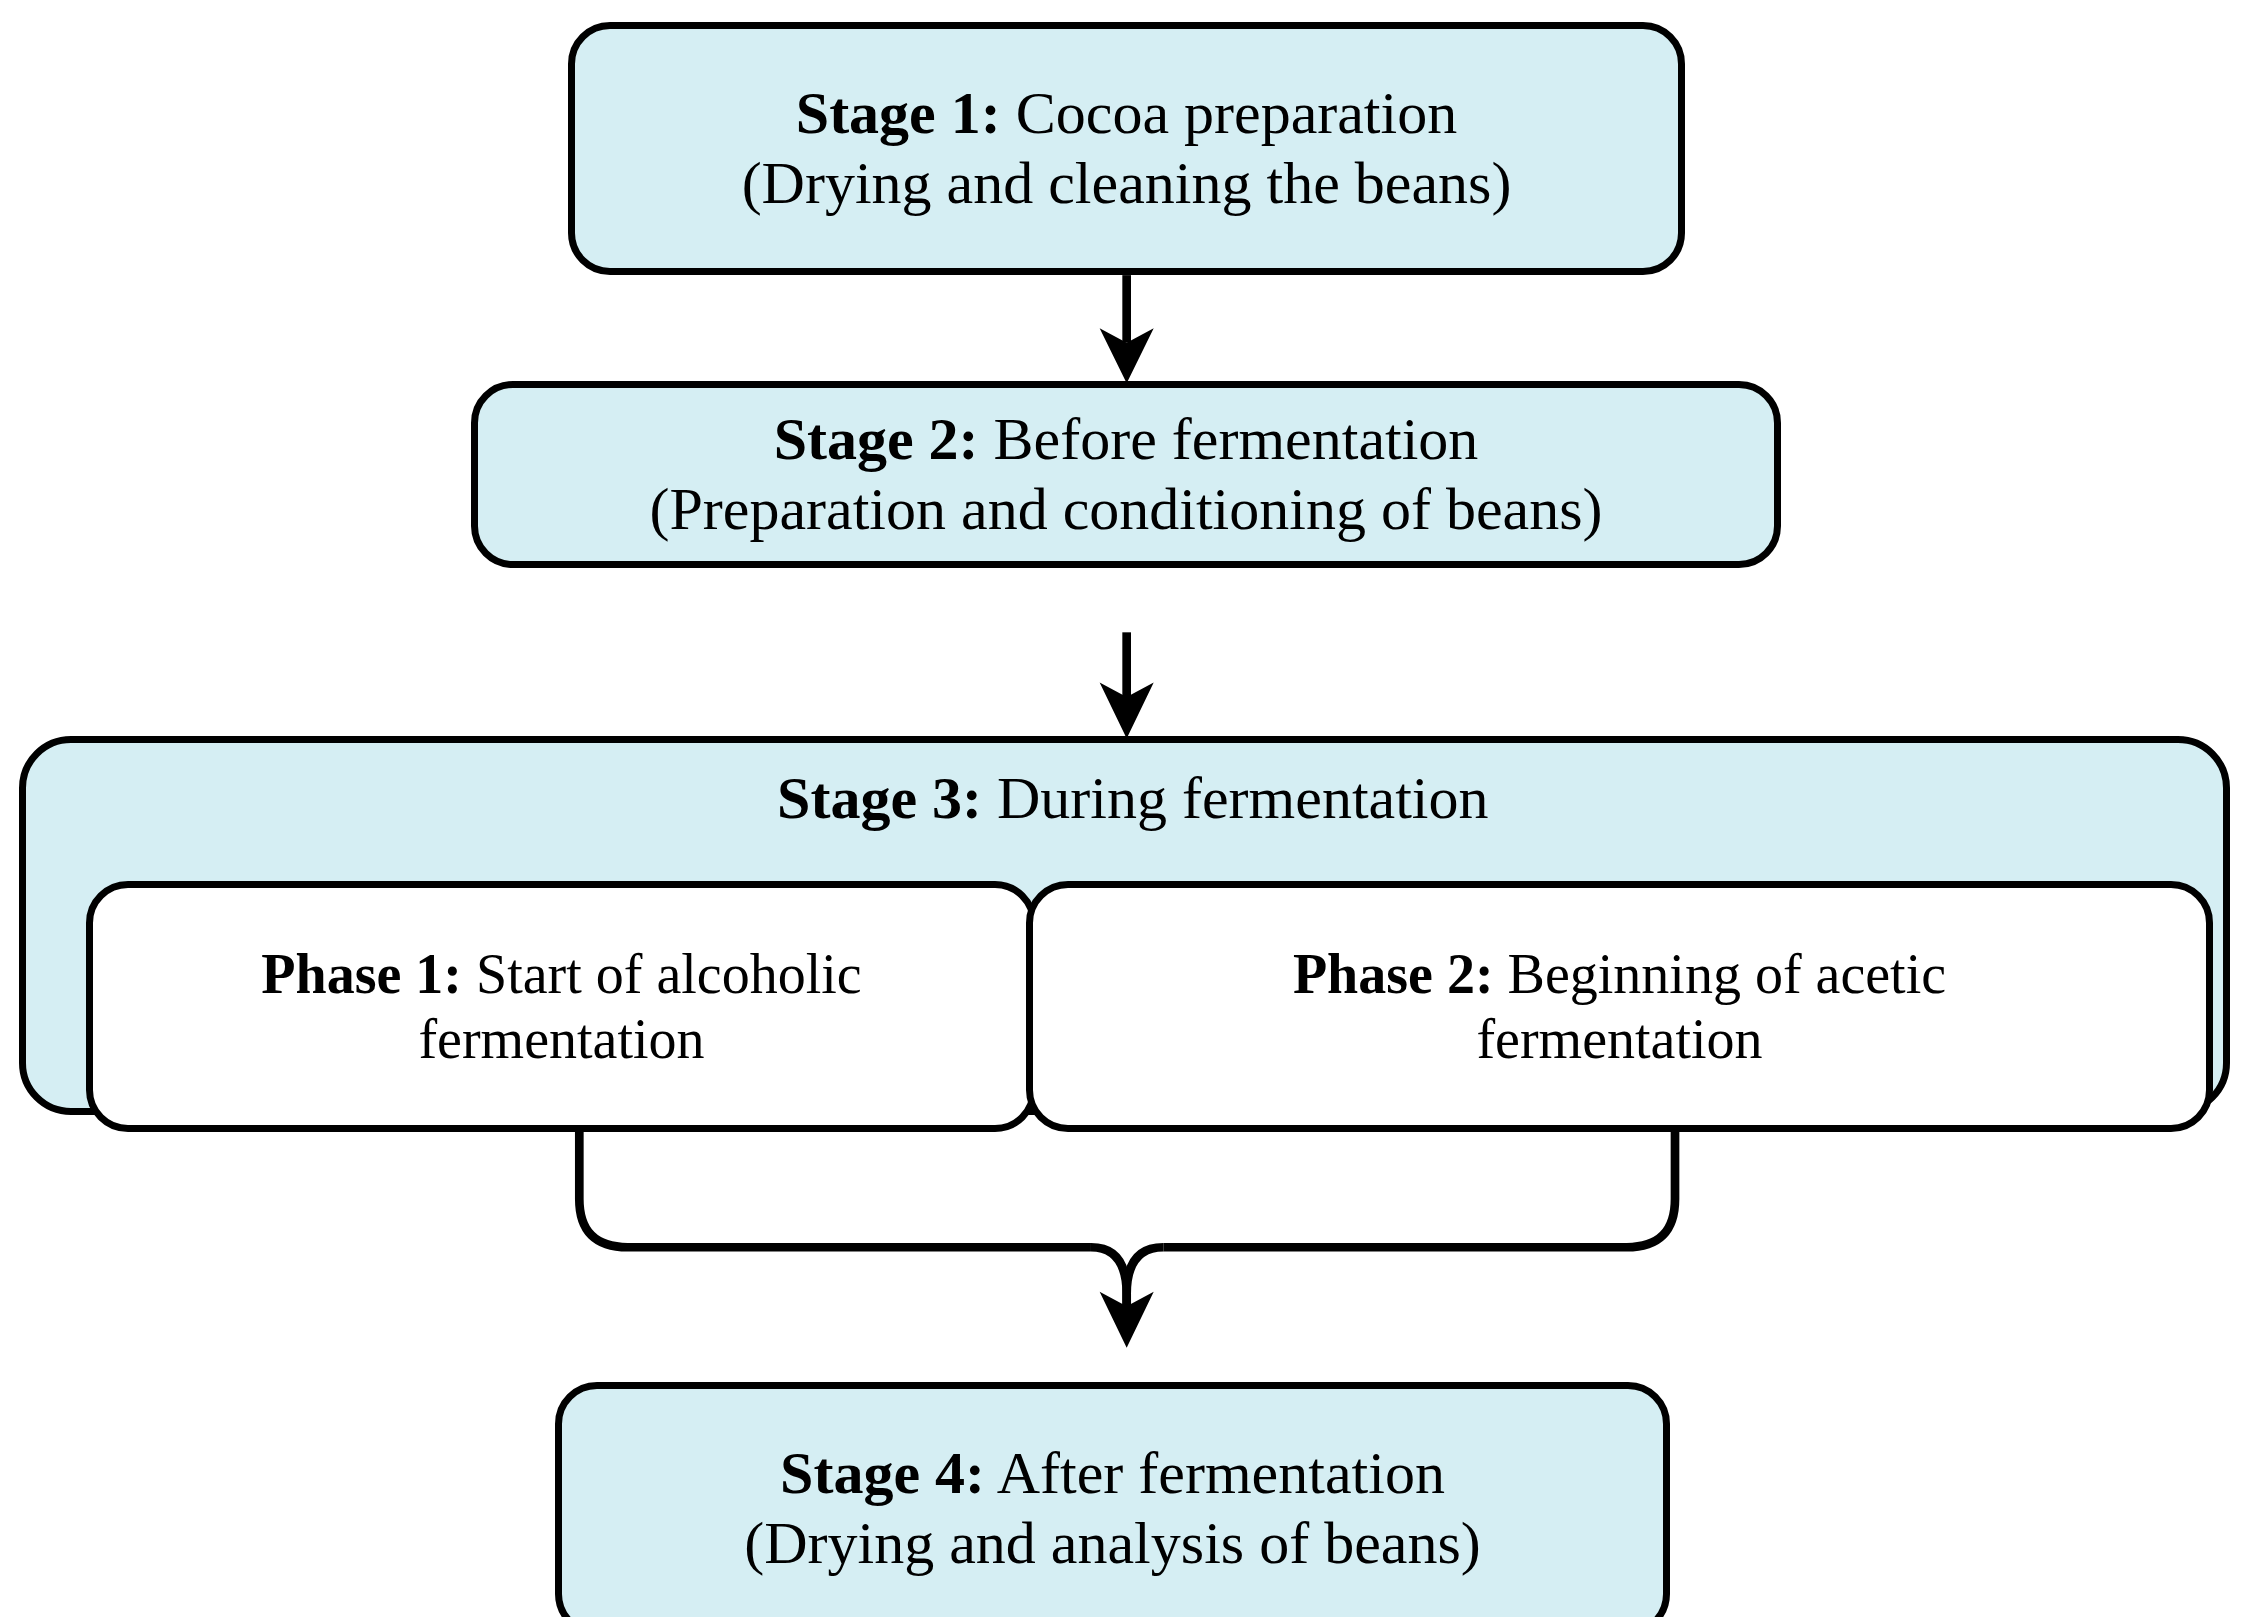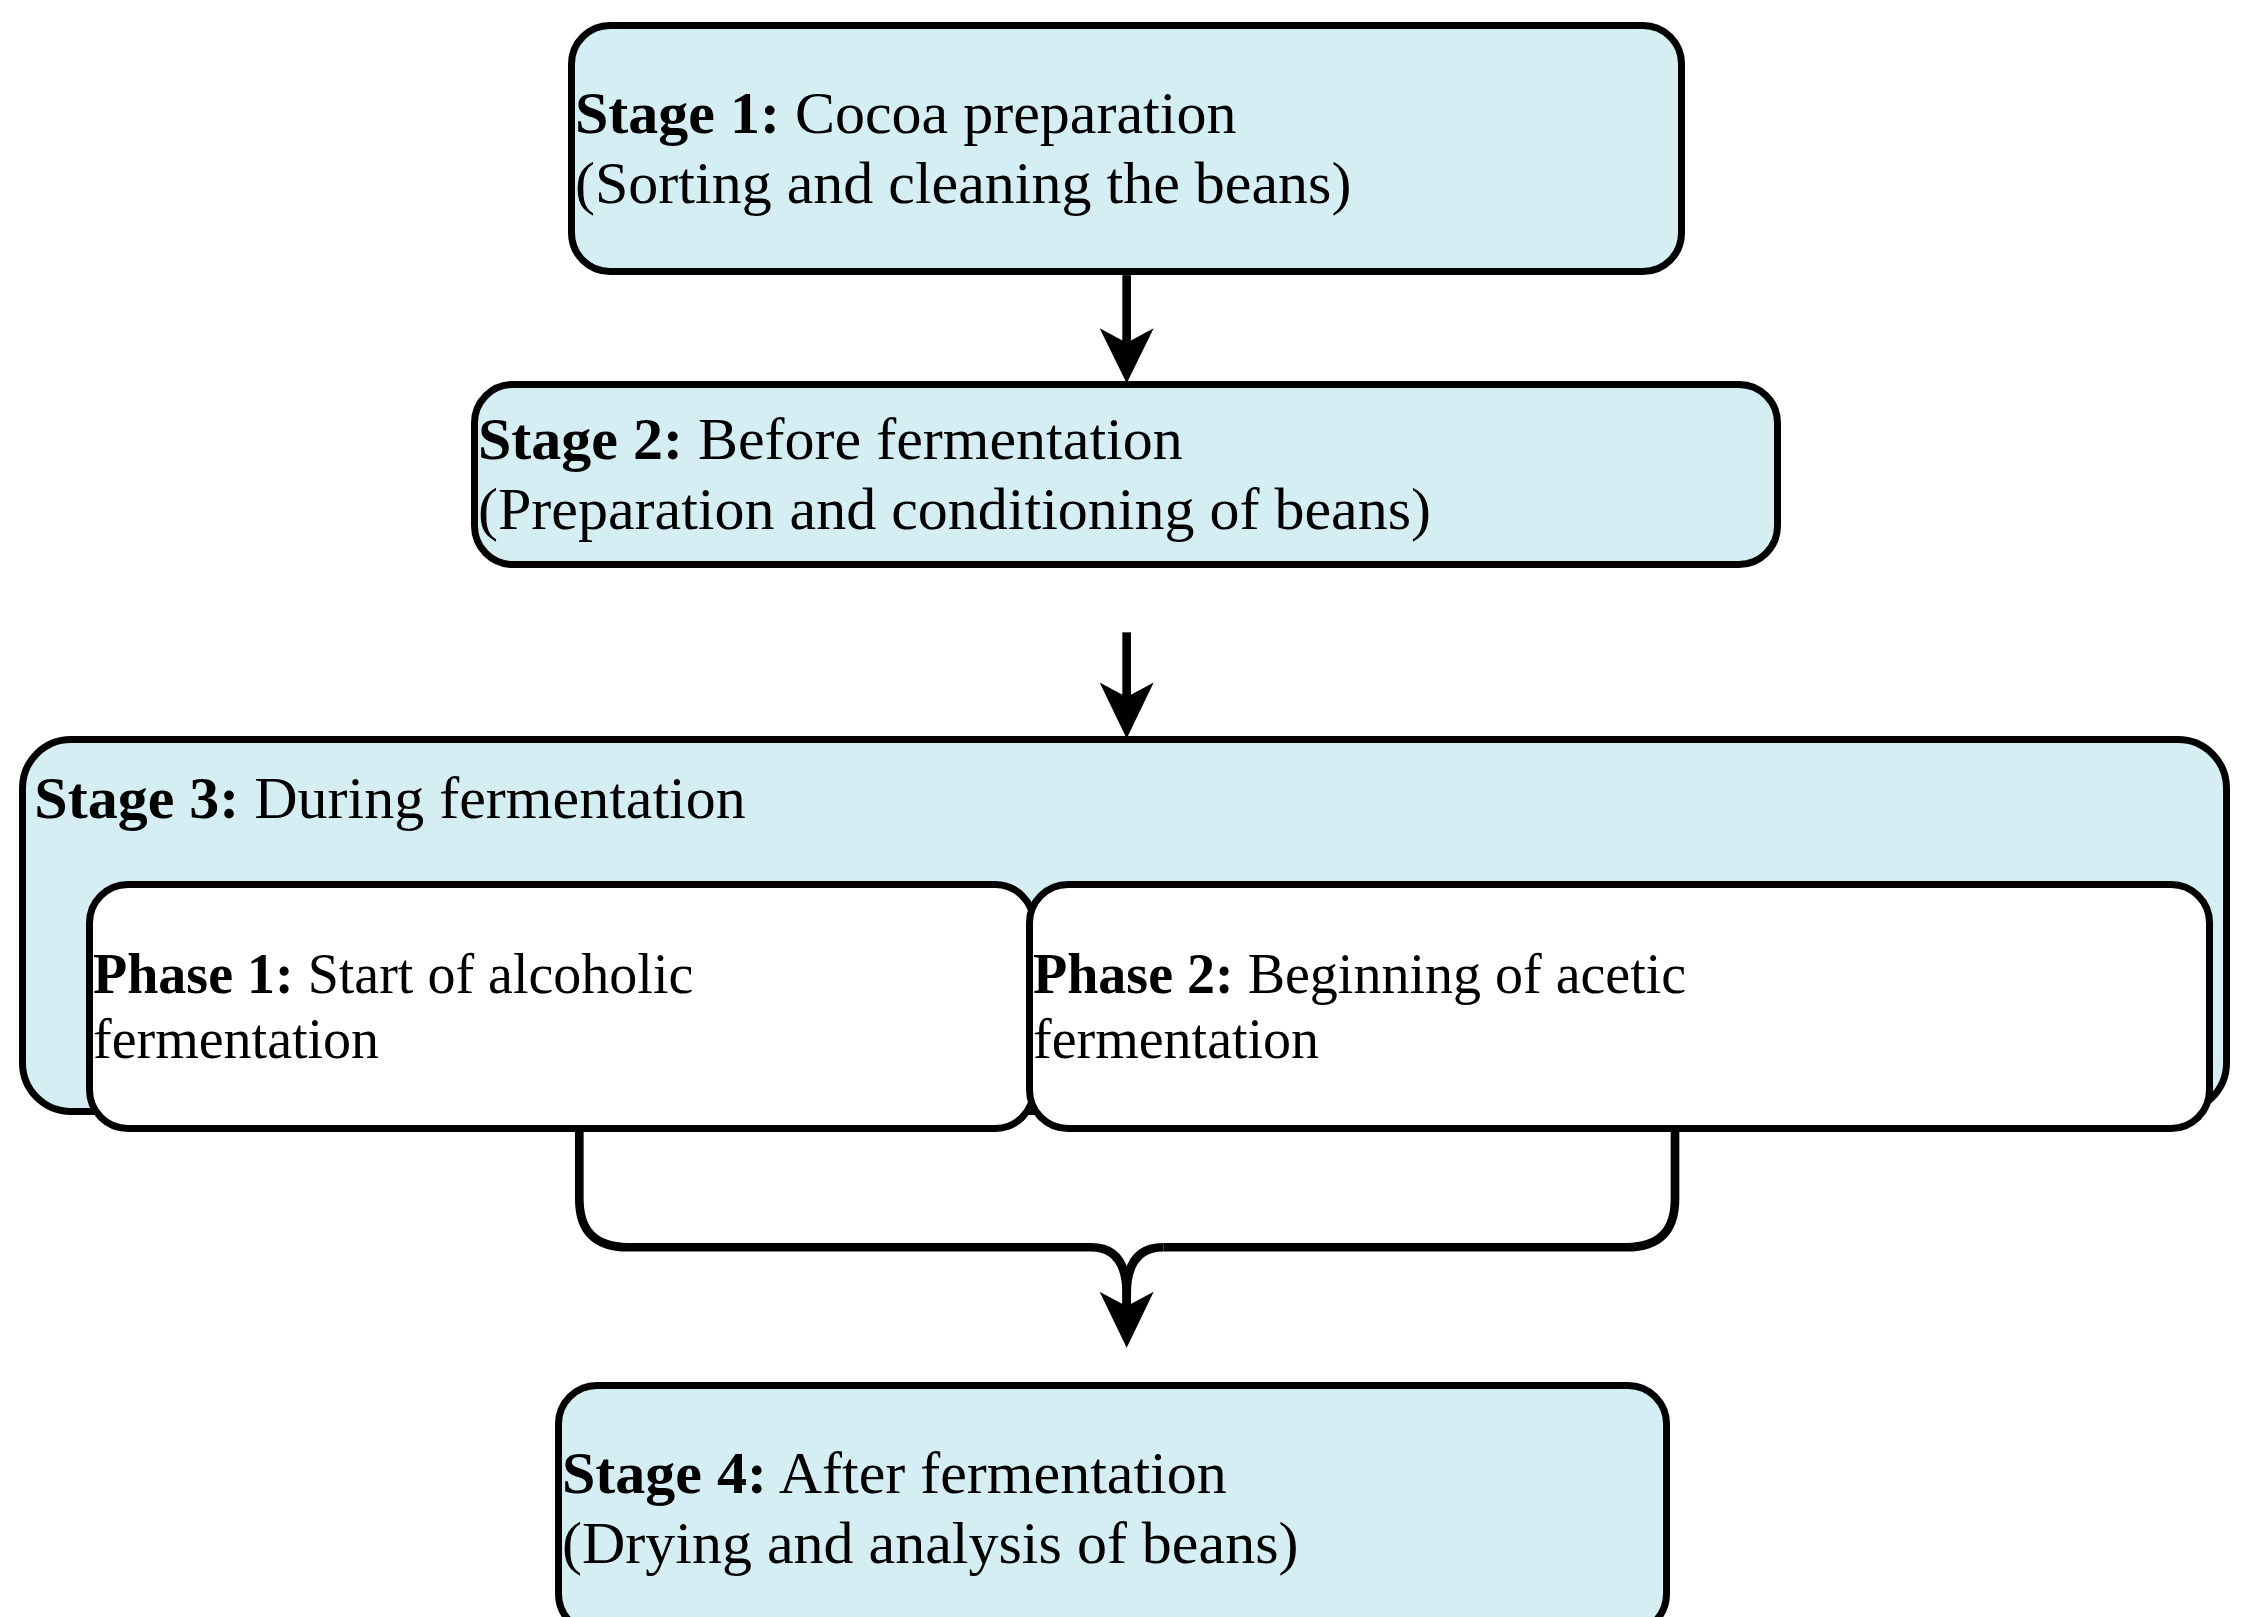--- a/index.html
+++ b/index.html
@@ -16,20 +16,21 @@
     font-family: "Liberation Serif", "DejaVu Serif", serif;
   }
   .node {
     position: absolute;
     box-sizing: border-box;
     border: 7.7px solid #000000;
     display: flex;
     flex-direction: column;
     align-items: center;
     justify-content: center;
+    text-align: center;
     color: #000000;
   }
   .filled { background: #d5eef3; }
   .white  { background: #ffffff; }
 
   .line1, .line2 {
     display: block;
     width: 100%;
     line-height: 1.16;
     white-space: nowrap;
@@ -119,21 +120,21 @@
 
     <g>
       <path d="M 1130 1292 Q 1167 1292 1167 1340 L 1167 1355" fill="none" stroke="#000" stroke-width="9"></path>
       <path d="M 1205 1292 Q 1167 1292 1167 1340 L 1167 1355" fill="none" stroke="#000" stroke-width="9"></path>
       <polygon points="1167,1396 1139,1338 1167,1353 1195,1338" fill="#000"></polygon>
     </g>
   </svg>
 
   <div class="node filled" id="stage1">
     <span class="line1"><span class="lbl">Stage 1:</span><span> Cocoa preparation</span></span>
-    <span class="line2">(Sorting and cleaning the beans)</span>
+    <span class="line2">(Drying and cleaning the beans)</span>
   </div>
 
   <div class="node filled" id="stage2">
     <span class="line1"><span class="lbl">Stage 2:</span><span> Before fermentation</span></span>
     <span class="line2">(Preparation and conditioning of beans)</span>
   </div>
 
   <div class="node filled" id="stage3">
     <span class="line1" id="stage3-title"><span class="lbl">Stage 3:</span><span> During fermentation</span></span>
   </div>

